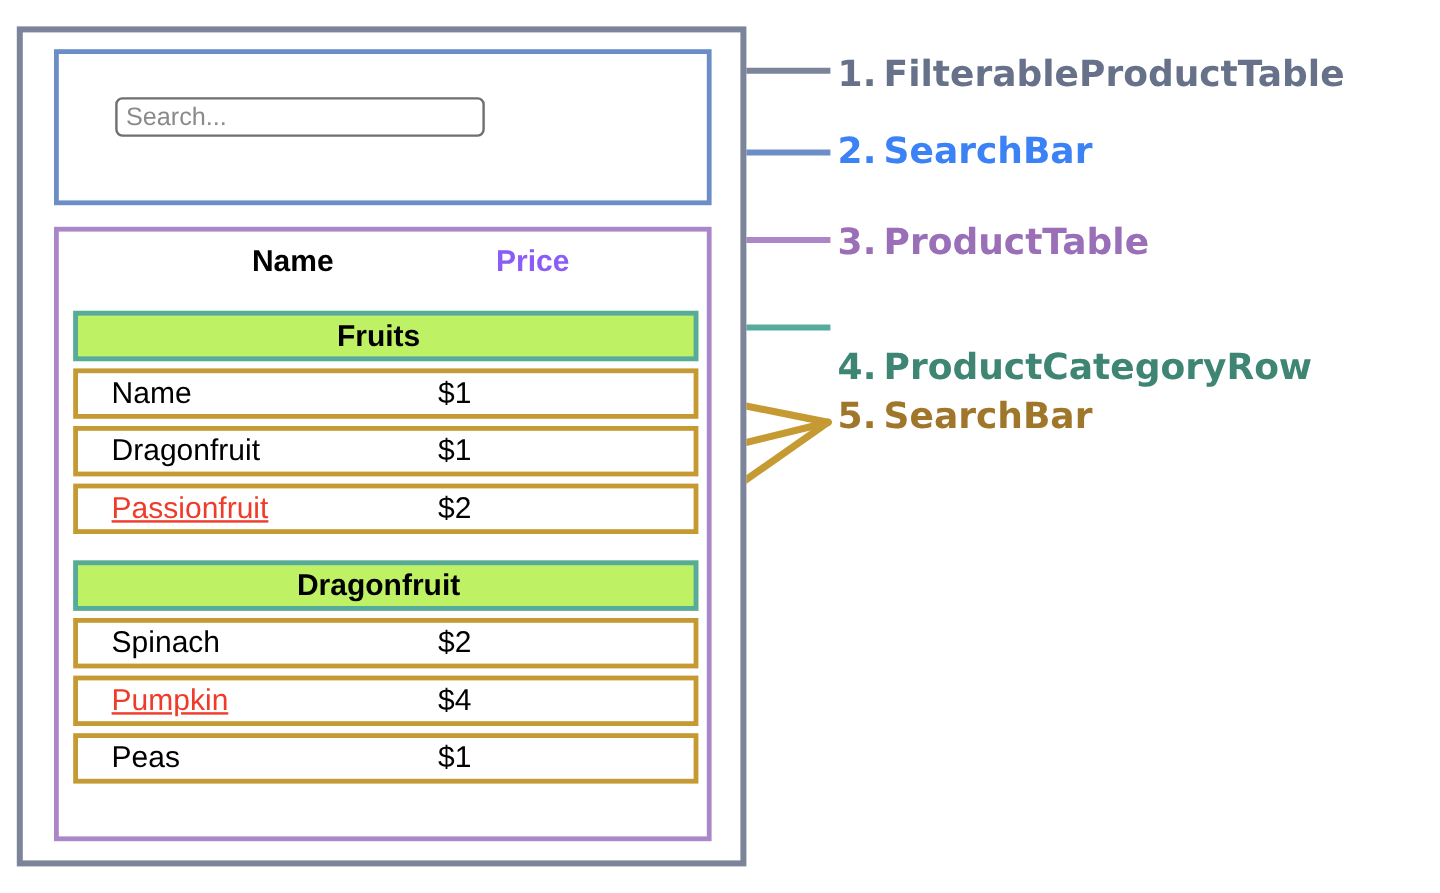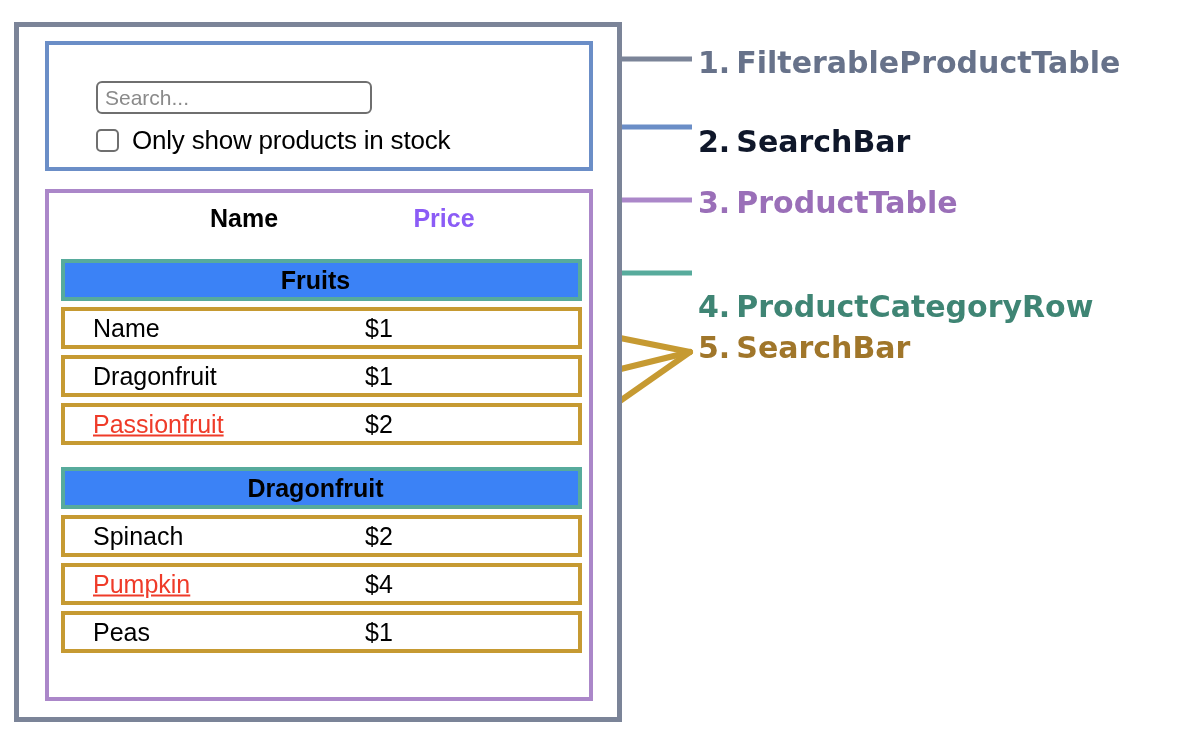--- a/index.html
+++ b/index.html
@@ -52,21 +52,21 @@
     height: 130px;
     border: 4px solid #6b8ec7;
     box-sizing: border-box;
     background: #ffffff;
   }
 
   .search-input {
     position: absolute;
     left: 47px;
     top: 36px;
-    width: 276px;
+    width: 308px;
     height: 33px;
     border: 2px solid #6f6f6f;
     border-radius: 6px;
     box-sizing: border-box;
     background: #ffffff;
     font-family: "Liberation Sans", sans-serif;
     font-size: 21px;
     color: #808080;
     padding: 0 7px;
     line-height: 29px;
@@ -145,21 +145,21 @@
     position: absolute;
     left: 12px;
     top: 66px;
     width: 521px;
   }
 
   .category-row {
     height: 42px;
     border: 4px solid #57ab9c;
     box-sizing: border-box;
-    background: #3b82f6;
+    background: #bef264;
     display: flex;
     align-items: center;
     justify-content: center;
     margin-bottom: 6px;
   }
   .category-row .cat-label {
     font-size: 25px;
     font-weight: bold;
     color: #000;
     font-family: "Liberation Sans", sans-serif;
@@ -202,21 +202,21 @@
     position: absolute;
     font-family: "DejaVu Sans", sans-serif;
     font-size: 30px;
     white-space: nowrap;
     letter-spacing: 0px;
     font-weight: bold;
   }
   .annot .num { margin-right: 6px; }
 
   #annot-1 { left: 698px; top: 45px;  color: #67728a; }
-  #annot-2 { left: 698px; top: 124px; color: #0f172a; }
+  #annot-2 { left: 698px; top: 109px; color: #3b82f6; }
   #annot-3 { left: 698px; top: 185px; color: #9a6fb8; }
   #annot-4 { left: 698px; top: 258px; color: #3f8574; margin-top: 31px; }
   #annot-5 { left: 698px; top: 330px; color: #a0762a; }
 </style>
 </head>
 <body>
 
 <div id="stage">
 
   <svg id="connectors" viewBox="0 0 1200 744" width="1200" height="744">
@@ -231,24 +231,20 @@
 
     <polyline points="580,330 690,352" fill="none" stroke="#c69a32" stroke-width="6" stroke-linecap="round" stroke-linejoin="round"></polyline>
     <polyline points="580,379 690,352" fill="none" stroke="#c69a32" stroke-width="6" stroke-linecap="round" stroke-linejoin="round"></polyline>
     <polyline points="580,429 690,352" fill="none" stroke="#c69a32" stroke-width="6" stroke-linecap="round" stroke-linejoin="round"></polyline>
   </svg>
 
   <div class="outer-box">
 
     <div class="searchbar-box" style="left:26px; top:14px;">
       <input class="search-input" type="text" placeholder="Search..." value="" style="">
-      <div class="checkbox-row">
-        <span class="checkbox-box"></span>
-        <span class="checkbox-label">Only show products in stock</span>
-      </div>
     </div>
 
     <div class="producttable-box" style="left:26px; top:162px;">
       <div class="table-head">
         <span class="th-name">Name</span>
         <span class="th-price">Price</span>
       </div>
 
       <div class="rows-area">
 

